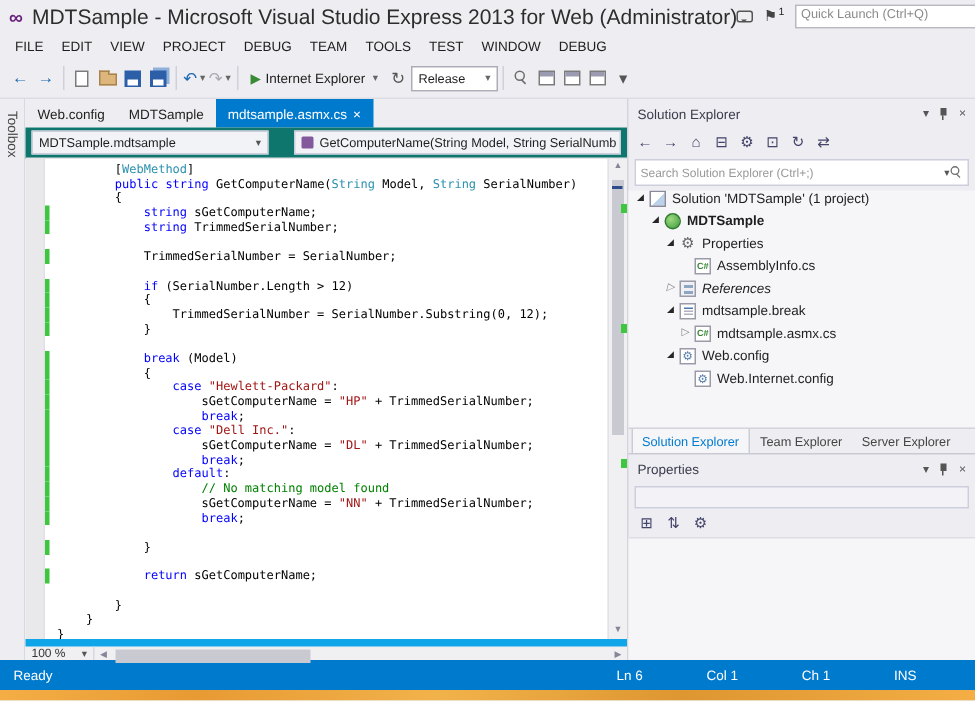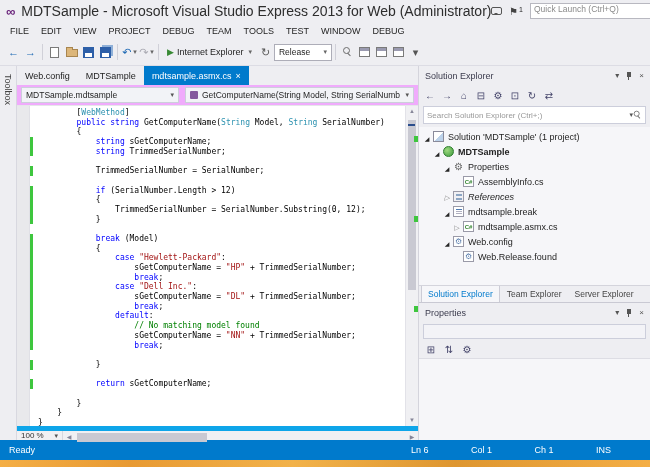--- a/index.html
+++ b/index.html
@@ -54,21 +54,21 @@
   .main{display:flex;height:374px}
   .toolbox-strip{width:17px;background:#eeeef2;border-right:1px solid #d8d8e0}
   .vert{writing-mode:vertical-rl;font-size:9px;color:#444;margin:8px 0 0 3px;display:inline-block}
   .editor-col{flex:1;display:flex;flex-direction:column;background:#fff;min-width:0}
 
   .doc-tabs{height:19px;background:#eeeef2;display:flex}
   .doc-tab{padding:0 8px;display:flex;align-items:center;gap:4px;font-size:9px;color:#1e1e1e}
   .doc-tab.active{background:#007acc;color:#fff}
   .tab-close{font-size:9px}
 
-  .navbar{height:21px;background:#f0abfc;display:flex;gap:6px;padding:2px 4px;border-bottom:1px solid #e6e6ea}
+  .navbar{height:21px;background:#0f766e;display:flex;gap:17px;padding:2px 4px;border-bottom:1px solid #e6e6ea}
   .nav-dd{background:#f2f3f7;border:1px solid #cccedb;display:flex;align-items:center;padding:0 4px;font-size:8.5px;overflow:hidden;white-space:nowrap;color:#1e1e1e}
   .nav-dd.scope{flex:0 0 158px}
   .nav-dd.member{flex:1;min-width:0}
   .dd{margin-left:auto;color:#555;font-size:7px;padding-left:3px}
   .m-icon{width:8px;height:8px;background:#84589d;border-radius:1px;margin-right:4px;flex:0 0 8px}
 
   .editor{flex:1;display:flex;overflow:hidden}
   .ind-margin{width:13px;background:#e9e9ec;border-right:1px solid #e0e0e6}
   .code-col{flex:1;padding-top:2px;overflow:hidden;background:#fff;min-width:0}
   .code-line{display:flex;height:9.7px;align-items:stretch}
@@ -99,21 +99,21 @@
   .pin::before{content:"";position:absolute;left:2px;top:1px;width:4px;height:5px;background:#555}
   .pin::after{content:"";position:absolute;left:3px;top:6px;width:1px;height:3px;background:#555}
   .se{display:flex;flex-direction:column;flex:1;min-height:0}
   .se-toolbar{height:20px;display:flex;align-items:center;gap:1px;padding:0 3px}
   .se-tbi{width:16px;text-align:center;font-size:10px;color:#44446a}
   .se-search{height:18px;margin:1px 4px 3px;background:#fff;border:1px solid #cccedb;display:flex;align-items:center;padding:0 3px}
   .se-search input{flex:1;border:none;outline:none;background:transparent;font-family:"Liberation Sans",sans-serif;font-size:8px;color:#333;min-width:0}
   .se-search input::placeholder{color:#999}
   .mag.small{transform:scale(.85)}
   .tree{flex:1;background:#f6f6f9;overflow:hidden}
-  .tree-row{height:15px;display:flex;align-items:flex-end;font-size:9px}
+  .tree-row{height:15px;display:flex;align-items:flex-start;font-size:9px}
   .exp{width:10px;flex:0 0 10px;font-size:6px;color:#262626;text-align:center}
   .exp.collapsed{color:#848484;font-size:7px}
   .ti{width:11px;height:11px;flex:0 0 11px;margin:0 3px 0 1px;position:relative}
   .ti-solution{background:linear-gradient(135deg,#fff 55%,#bcd2ea 55%);border:1px solid #8a8a9a}
   .ti-project{border-radius:50%;background:radial-gradient(circle at 35% 35%,#9ed97f,#3f9b3f);border:1px solid #2e7d2e}
   .ti-properties{font-size:10px;line-height:11px;text-align:center;color:#666}
   .ti-properties::after{content:"⚙"}
   .ti-references{background:#f0f0f4;border:1px solid #9a9aa8}
   .ti-references::after{content:"";position:absolute;left:2px;top:2px;width:6px;height:2px;background:#8da6c4;box-shadow:0 4px 0 #8da6c4}
   .ti-cs{background:#fff;border:1px solid #9a9aa8;font-size:6px;line-height:10px;text-align:center;color:#368632;font-weight:bold}
@@ -483,21 +483,21 @@
               <span class="tl">mdtsample.asmx.cs</span>
             </div>
             <div class="tree-row" style="padding-left: 23px;">
               <span class="exp expanded">◢</span>
               <span class="ti ti-config"></span>
               <span class="tl">Web.config</span>
             </div>
             <div class="tree-row" style="padding-left: 33px;">
               <span class="exp leaf"></span>
               <span class="ti ti-config"></span>
-              <span class="tl">Web.Release.found</span>
+              <span class="tl">Web.Internet.config</span>
             </div>
           </div>
       </div>
 
       <div class="tool-tabs" id="tool-tabs">
           <span class="tool-tab active">
             <span>Solution Explorer</span>
           </span>
           <span class="tool-tab">
             <span>Team Explorer</span>

